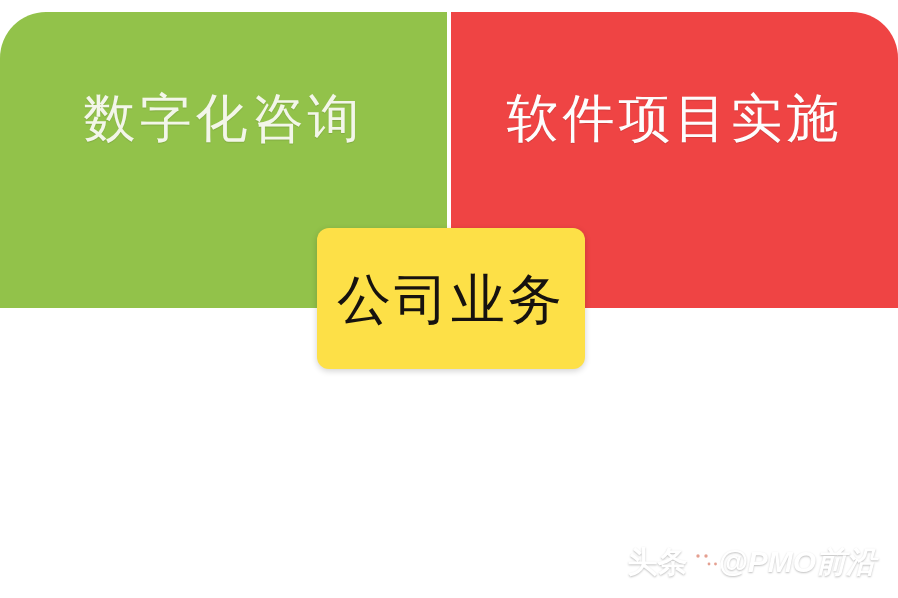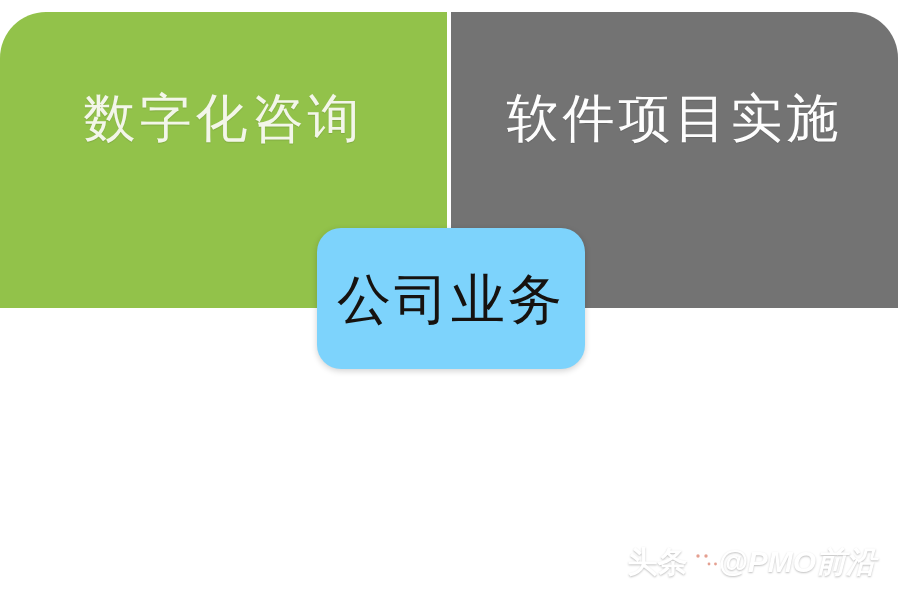--- a/index.html
+++ b/index.html
@@ -53,21 +53,21 @@
     background: #92c24a;
     border-top-left-radius: 46px;
     padding-top: 80px;
   }
   
   .quad-tr {
     left: 451px;
     top: 0px;
     width: 447px;
     height: 296px;
-    background: #737373;
+    background: #ef4444;
     border-top-right-radius: 46px;
     padding-top: 80px;
   }
   
   .quad-bl {
     left: 0px;
     top: 302px;
     width: 447px;
     height: 296px;
     background: #7459c8;
@@ -91,22 +91,22 @@
   .label-white { color: #fdfdfd; }
   .label-cream { color: #f7ece2; }
 
   
   .center-hub {
     position: absolute;
     left: 317px;
     top: 228px;
     width: 268px;
     height: 141px;
-    background: #7dd3fc;
-    border-radius: 24px;
+    background: #fde047;
+    border-radius: 12px;
     display: flex;
     align-items: center;
     justify-content: center;
     box-shadow: 0 2px 6px rgba(0,0,0,0.18);
     box-sizing: border-box;
   }
   .center-label {
     color: #16120f;
     font-size: 54px;
     font-weight: 400;

